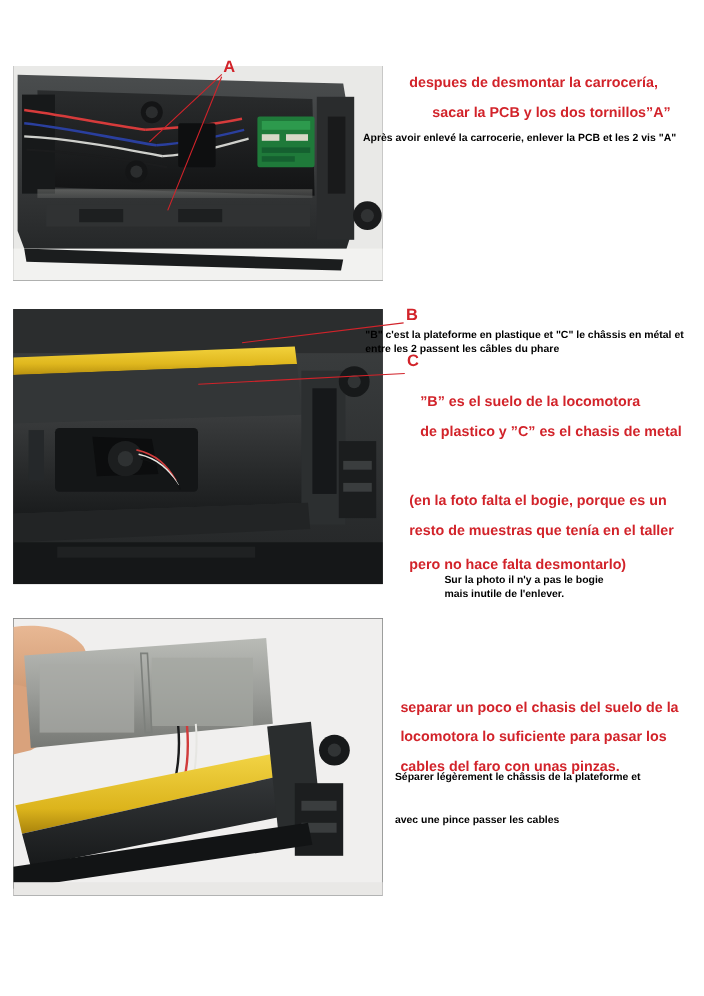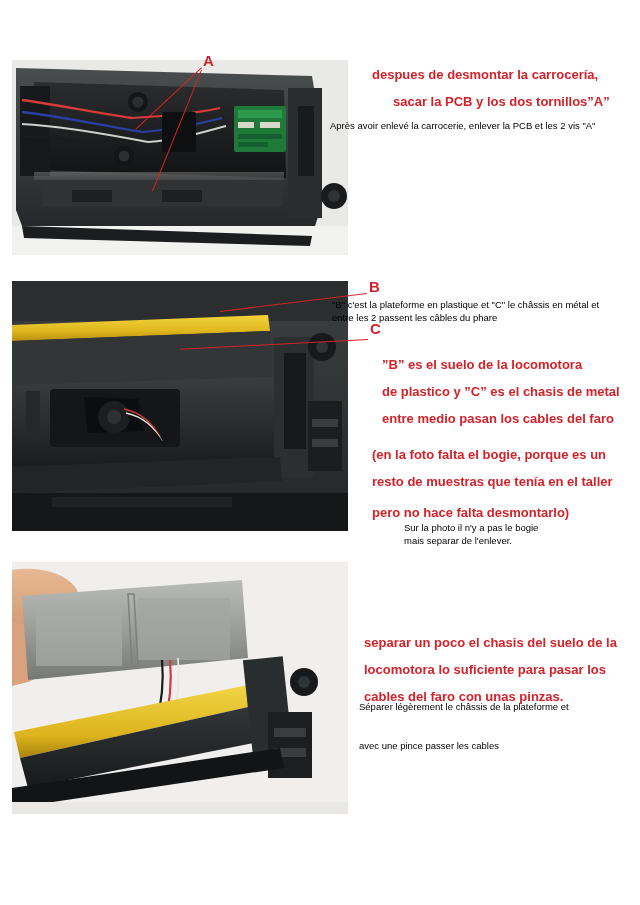--- a/index.html
+++ b/index.html
@@ -34,21 +34,21 @@
     position: absolute;
     color: #d2232a;
     font-weight: bold;
     font-size: 13px;
     line-height: 26px;
     white-space: nowrap;
   }
   .fr-text {
     position: absolute;
     color: #000000;
-    font-weight: normal;
+    font-weight: bold;
     font-size: 9.5px;
     line-height: 13px;
   }
   .label-letter {
     position: absolute;
     color: #d2232a;
     font-weight: bold;
     font-size: 15px;
   }
   .leader-thin {
@@ -193,27 +193,26 @@
   <div class="leader-thin" style="left:367px; top:294px; width:148px; transform: rotate(173deg);"></div>
 
   <div class="label-letter" style="left:370px; top:320px;">C</div>
   <div class="leader-thin" style="left:368px; top:340px; width:188px; transform: rotate(177deg);"></div>
 
   <div class="fr-text" style="left:332px; top:298px;">"B" c'est la plateforme en plastique et "C" le châssis en métal et</div>
   <div class="fr-text" style="left:332px; top:311px;">entre les 2 passent les câbles du phare</div>
 
   <div class="es-text" style="left:382px; top:352px;">”B” es el suelo de la locomotora</div>
   <div class="es-text" style="left:382px; top:379px;">de plastico y ”C” es el chasis de metal</div>
-  <div class="es-text" style="left:382px; top:406px;">entre medio pasan los cables del faro</div>
   <div class="es-text" style="left:372px; top:469px;">resto de muestras que tenía en el taller</div>
   <div class="es-text" style="left:372px; top:442px;">(en la foto falta el bogie, porque es un</div>
   <div class="es-text" style="left:372px; top:500px;">pero no hace falta desmontarlo)</div>
 
   <div class="fr-text" style="left:404px; top:521px;text-align:right;">Sur la photo il n'y a pas le bogie</div>
-  <div class="fr-text" style="left:404px; top:534px;">mais separar de l'enlever.</div>
+  <div class="fr-text" style="left:404px; top:534px;">mais inutile de l'enlever.</div>
 
   <div class="photo" style="left:12px; top:562px; width:336px; height:252px;">
     <svg width="336" height="252" viewBox="0 0 336 252">
       <defs>
         <linearGradient id="g3zinc" x1="0" y1="0" x2="0" y2="1">
           <stop offset="0%" stop-color="#b9bbb6"></stop>
           <stop offset="50%" stop-color="#9b9d99"></stop>
           <stop offset="100%" stop-color="#767874"></stop>
         </linearGradient>
         <linearGradient id="g3yellow" x1="0" y1="0" x2="0" y2="1">

